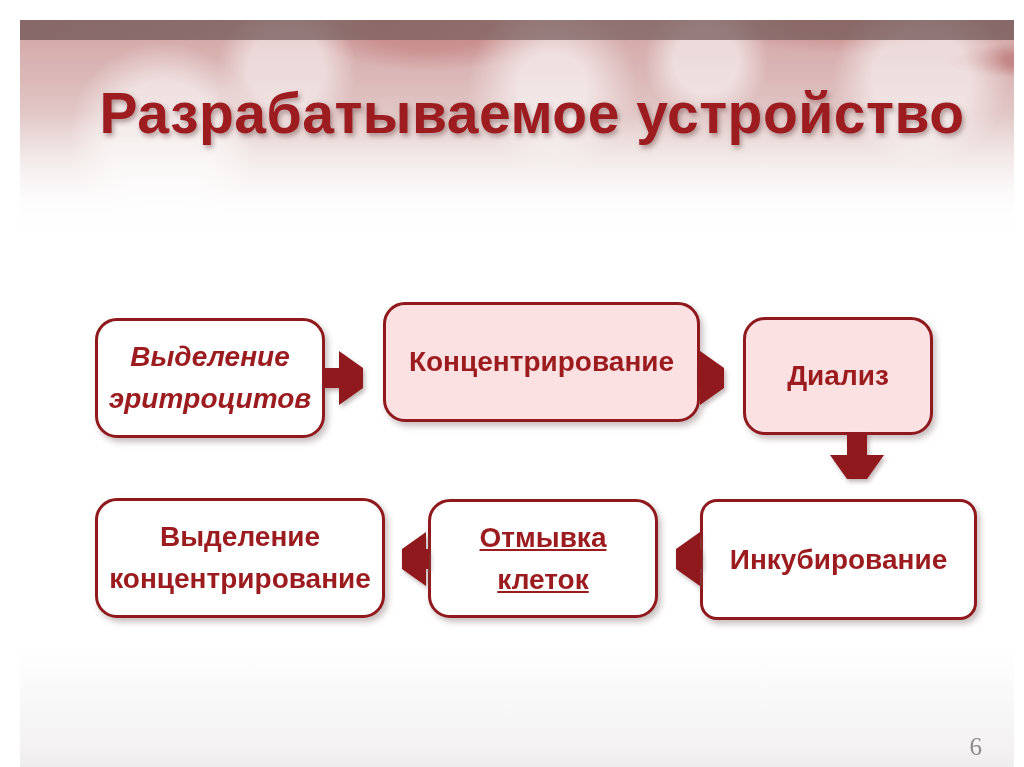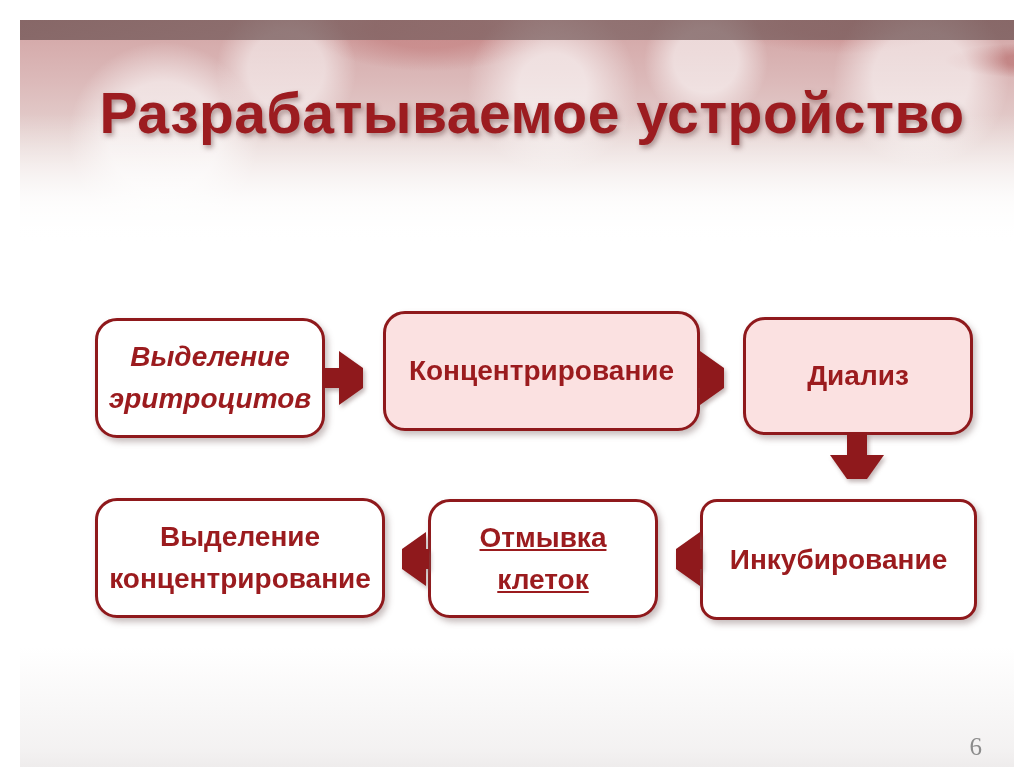--- a/index.html
+++ b/index.html
@@ -65,22 +65,22 @@
     border:3px solid var(--dark-red);
     border-radius:22px;
     background:var(--white-fill);
     color:var(--text-red);
     font-size:28px;font-weight:600;line-height:1.5;
     box-shadow:3px 4px 6px rgba(130,108,108,.45);
     padding:6px 10px;
   }
   .node.pink{background:var(--pink-fill);}
   .n1{left:75px; top:298px; width:230px; height:120px;font-style:italic;}
-  .n2{left:363px;top:291px; width:317px; height:120px;}
-  .n3{left:723px;top:297px; width:230px; height:118px;}
+  .n2{left:363px;top:282px; width:317px; height:120px;}
+  .n3{left:723px;top:297px; width:190px; height:118px;}
   .n4{left:680px;top:479px; width:277px; height:121px;border-radius:17px;}
   .n5{left:408px;top:479px; width:230px; height:119px;text-decoration:underline;}
   .n6{left:75px; top:478px; width:290px; height:120px;}
   
   .arrow{position:absolute;filter:drop-shadow(2px 3px 2px rgba(125,98,98,.45));}
   .arrow .shaft{position:absolute;background:var(--dark-red);}
   .arrow .head{position:absolute;width:0;height:0;}
   .arrow.right .shaft{left:0;top:50%;transform:translateY(-50%);height:12px;}
   .arrow.right .head{right:0;top:50%;transform:translateY(-50%);
     border-top:17px solid transparent;border-bottom:17px solid transparent;

